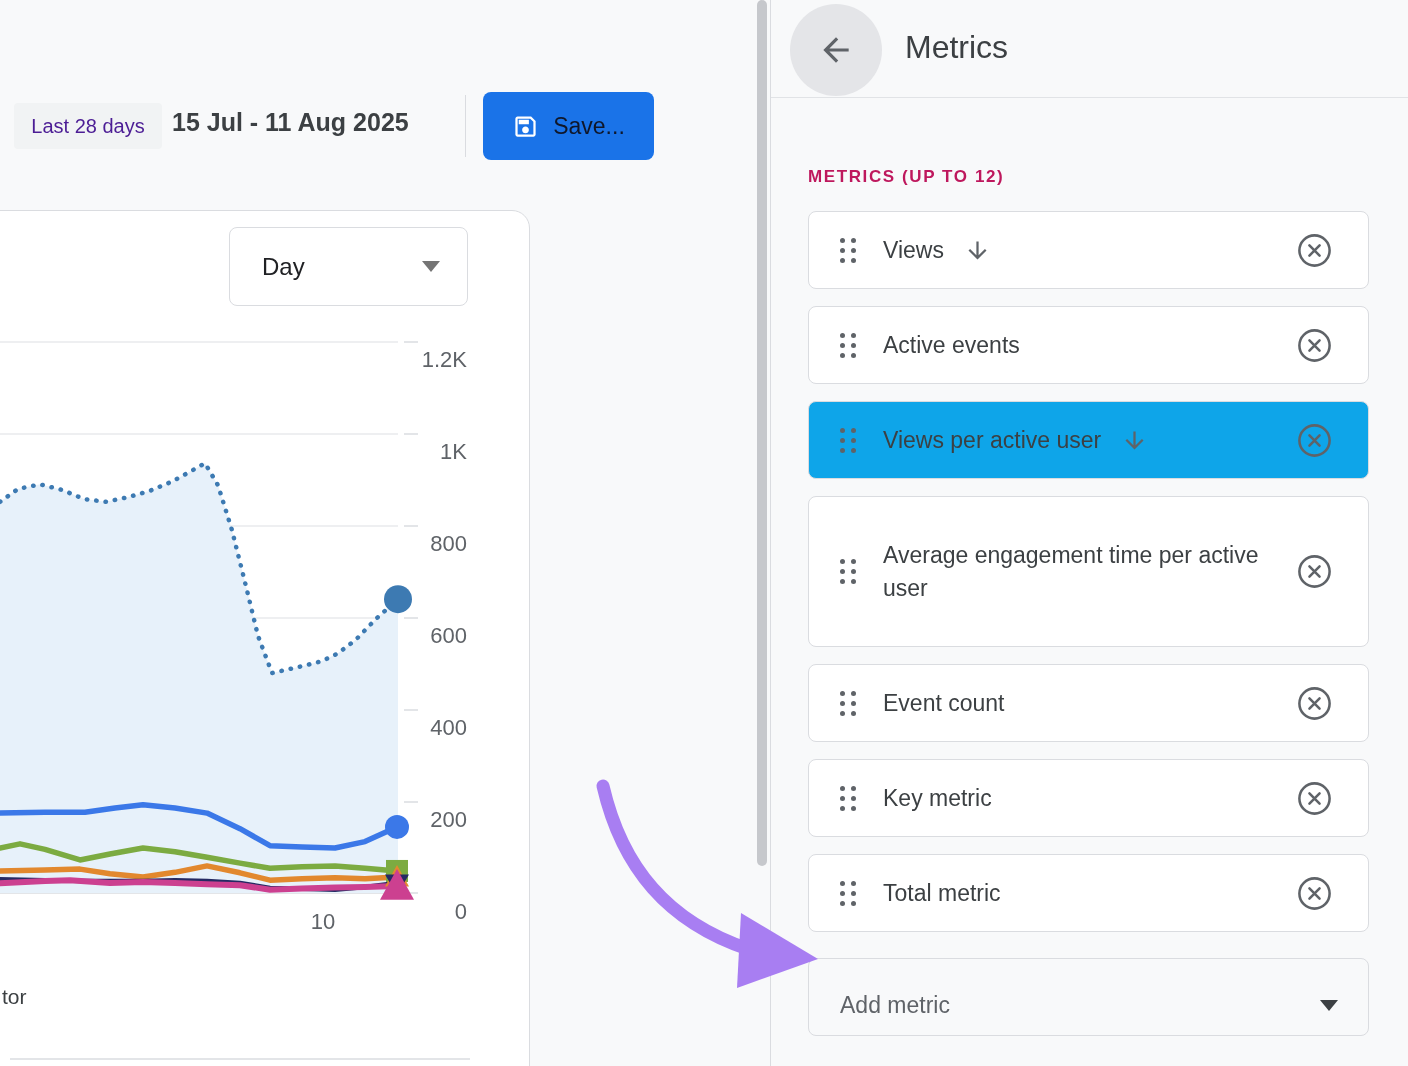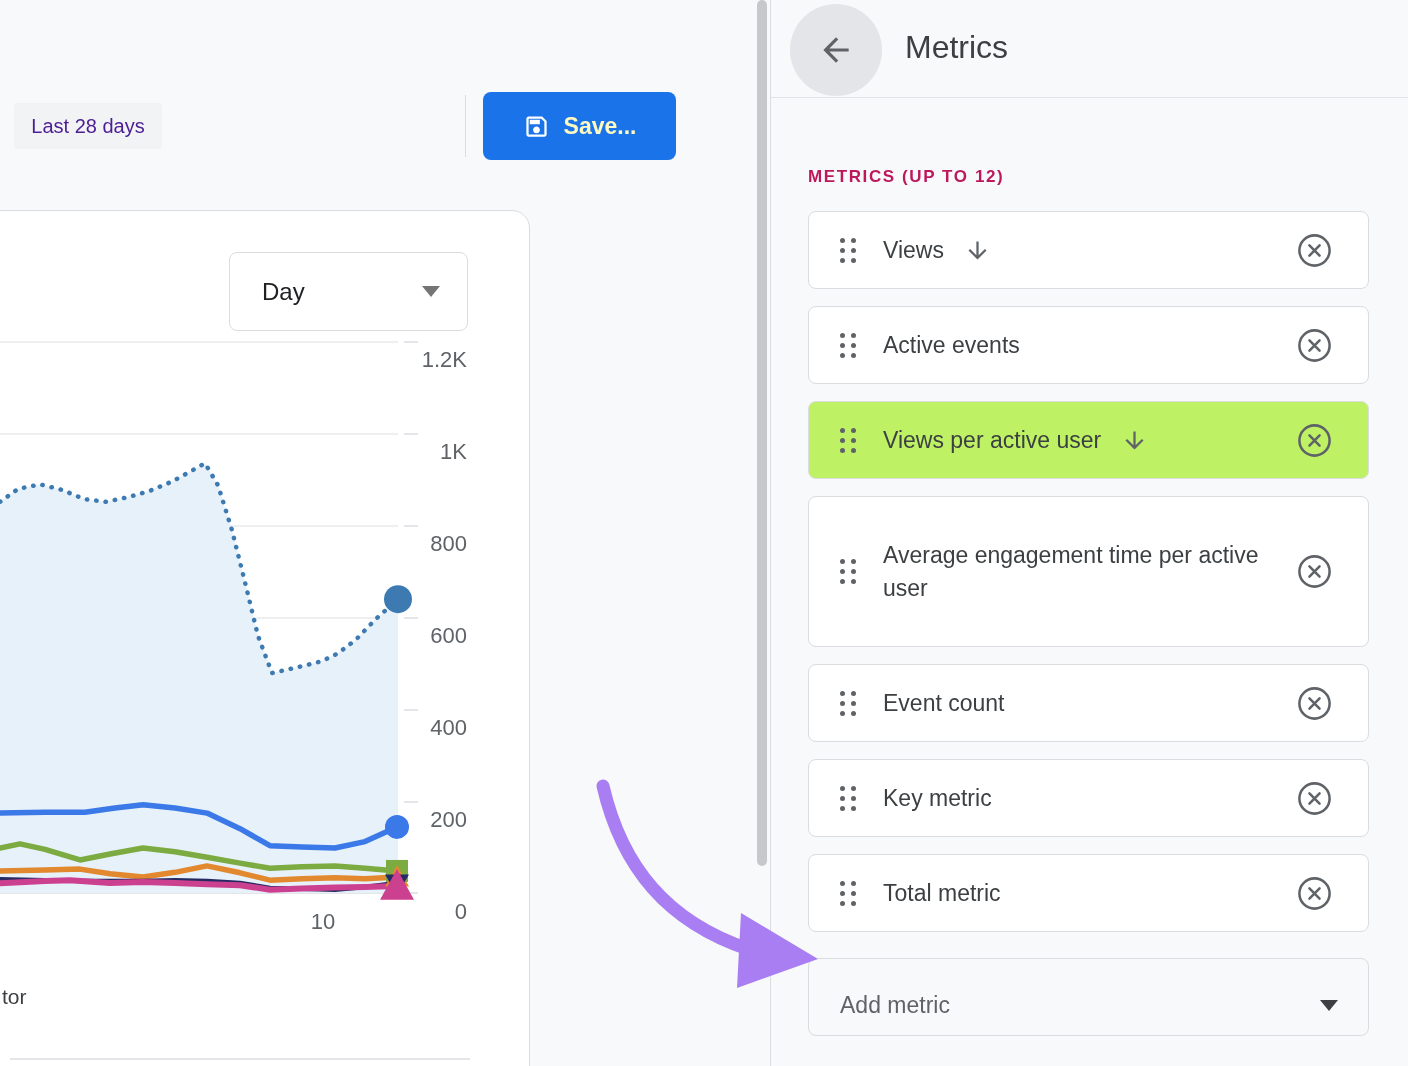--- a/index.html
+++ b/index.html
@@ -5,28 +5,28 @@
   html,body{margin:0;padding:0;}
   body{font-family:"Liberation Sans",sans-serif;background:#f8f9fa;color:#3c4043;}
   #stage{position:relative;width:1408px;height:1066px;overflow:hidden;background:#f8f9fa;}
 
   
   .date-chip{position:absolute;left:14px;top:103px;width:148px;height:46px;background:#f1f3f4;
     border-radius:4px;display:flex;align-items:center;justify-content:center;
     font-size:20px;color:#4c1d95;}
   .date-range{position:absolute;left:172px;top:108px;font-size:25px;font-weight:bold;color:#3c4043;}
   .toolbar-divider{position:absolute;left:465px;top:95px;width:1px;height:62px;background:#dadce0;}
-  .save-btn{position:absolute;left:483px;top:92px;width:193px;height:68px;background:#1a73e8;
+  .save-btn{position:absolute;left:483px;top:92px;width:171px;height:68px;background:#1a73e8;
     border-radius:8px;display:flex;align-items:center;justify-content:center;gap:14px;
-    color:#fef9c3;font-size:23px;font-weight:700;cursor:pointer;border:none;}
+    color:#0f172a;font-size:23px;font-weight:400;cursor:pointer;border:none;}
 
   
   .chart-card{position:absolute;left:-36px;top:210px;width:564px;height:890px;background:#fff;
     border:1px solid #dadce0;border-radius:18px;}
-  .granularity-select{position:absolute;left:229px;top:252px;width:239px;height:79px;background:#fff;
+  .granularity-select{position:absolute;left:229px;top:227px;width:239px;height:79px;background:#fff;
     border:1px solid #dadce0;border-radius:8px;display:flex;align-items:center;
     padding:0 27px 0 32px;box-sizing:border-box;cursor:pointer;}
   .granularity-select .label{font-size:24px;color:#202124;}
   .caret{width:0;height:0;border-left:9px solid transparent;border-right:9px solid transparent;
     border-top:11px solid #757575;margin-left:auto;}
   #chart-svg{position:absolute;left:0;top:210px;}
   .ylabel,.xlabel{font-size:22px;fill:#5f6368;}
   .legend-partial{font-size:21px;fill:#3c4043;}
 
   
@@ -39,21 +39,21 @@
   .panel-header{position:absolute;left:0;top:0;width:637px;height:97px;border-bottom:1px solid #e1e3e6;}
   .back-btn{position:absolute;left:19px;top:4px;width:92px;height:92px;border-radius:50%;
     background:#e4e5e8;display:flex;align-items:center;justify-content:center;cursor:pointer;border:none;}
   .panel-title{position:absolute;left:134px;top:29px;font-size:32px;color:#3c4043;font-weight:400;}
   .section-label{position:absolute;left:37px;top:167px;font-size:17px;font-weight:bold;
     letter-spacing:1.6px;color:#be185d;}
   .metric-list{position:absolute;left:37px;top:211px;width:561px;}
   .metric-item{box-sizing:border-box;height:78px;background:#fff;border:1px solid #dadce0;
     border-radius:8px;margin-bottom:17px;display:flex;align-items:center;
     padding:0 34px 0 31px;cursor:grab;}
-  .metric-item.highlighted{background:#bef264;}
+  .metric-item.highlighted{background:#0ea5e9;}
   .metric-item.tall{height:151px;}
   .drag-handle{display:grid;grid-template-columns:repeat(2,5px);grid-auto-rows:5px;gap:5px 6px;flex:none;}
   .drag-handle i{display:block;background:#5f6368;border-radius:50%;}
   .metric-label{font-size:23px;color:#3c4043;margin-left:27px;max-width:380px;line-height:1.42;}
   .sort-arrow{margin-left:20px;flex:none;}
   .remove-btn{margin-left:auto;flex:none;cursor:pointer;}
   .add-metric{box-sizing:border-box;margin-top:26px;height:78px;border:1px solid #dadce0;
     border-radius:8px;display:flex;align-items:center;padding:16px 30px 0 31px;cursor:pointer;}
   .add-metric .label{font-size:23px;color:#5f6368;}
   .add-metric .caret{border-top-color:#3c4043;}
@@ -62,20 +62,21 @@
   #annotation-arrow{position:absolute;left:560px;top:750px;z-index:10;pointer-events:none;}
 </style>
 </head>
 <body>
 
 <div id="stage">
 
   <div class="date-chip">
     <span>Last 28 days</span>
   </div>
+  <div class="date-range">15 Jul - 11 Aug 2025</div>
   <div class="toolbar-divider"></div>
   <button class="save-btn">
     <svg width="27" height="27" viewBox="0 0 24 24">
       <path fill="#ffffff" d="M17 3H5c-1.11 0-2 .9-2 2v14c0 1.1.89 2 2 2h14c1.1 0 2-.9 2-2V7l-4-4zm2 16H5V5h11.17L19 7.83V19zm-7-7c-1.66 0-3 1.34-3 3s1.34 3 3 3 3-1.34 3-3-1.34-3-3-3zM6 6h9v4H6z"></path>
     </svg>
     <span>Save...</span>
   </button>
 
   <div class="chart-card"></div>
   <div class="granularity-select">

